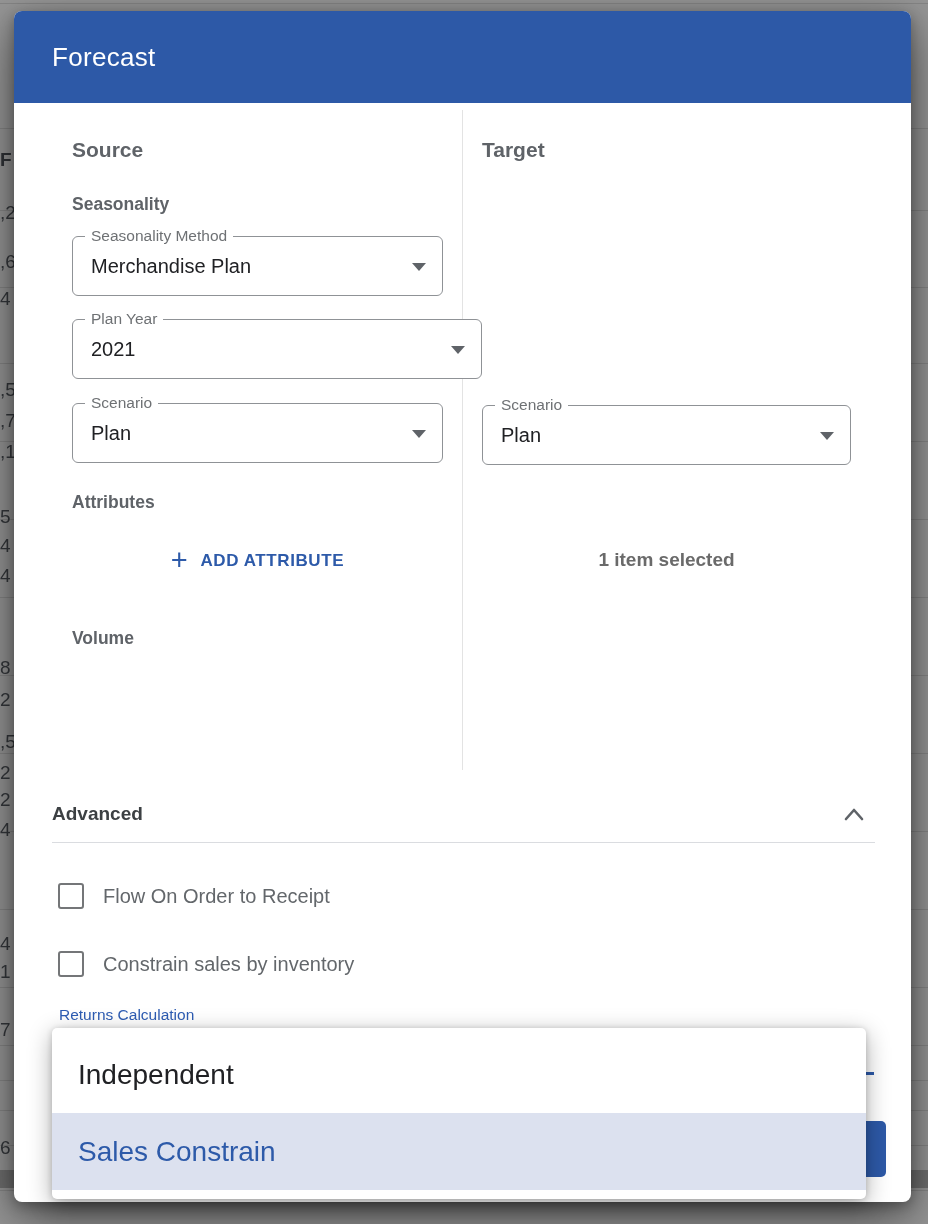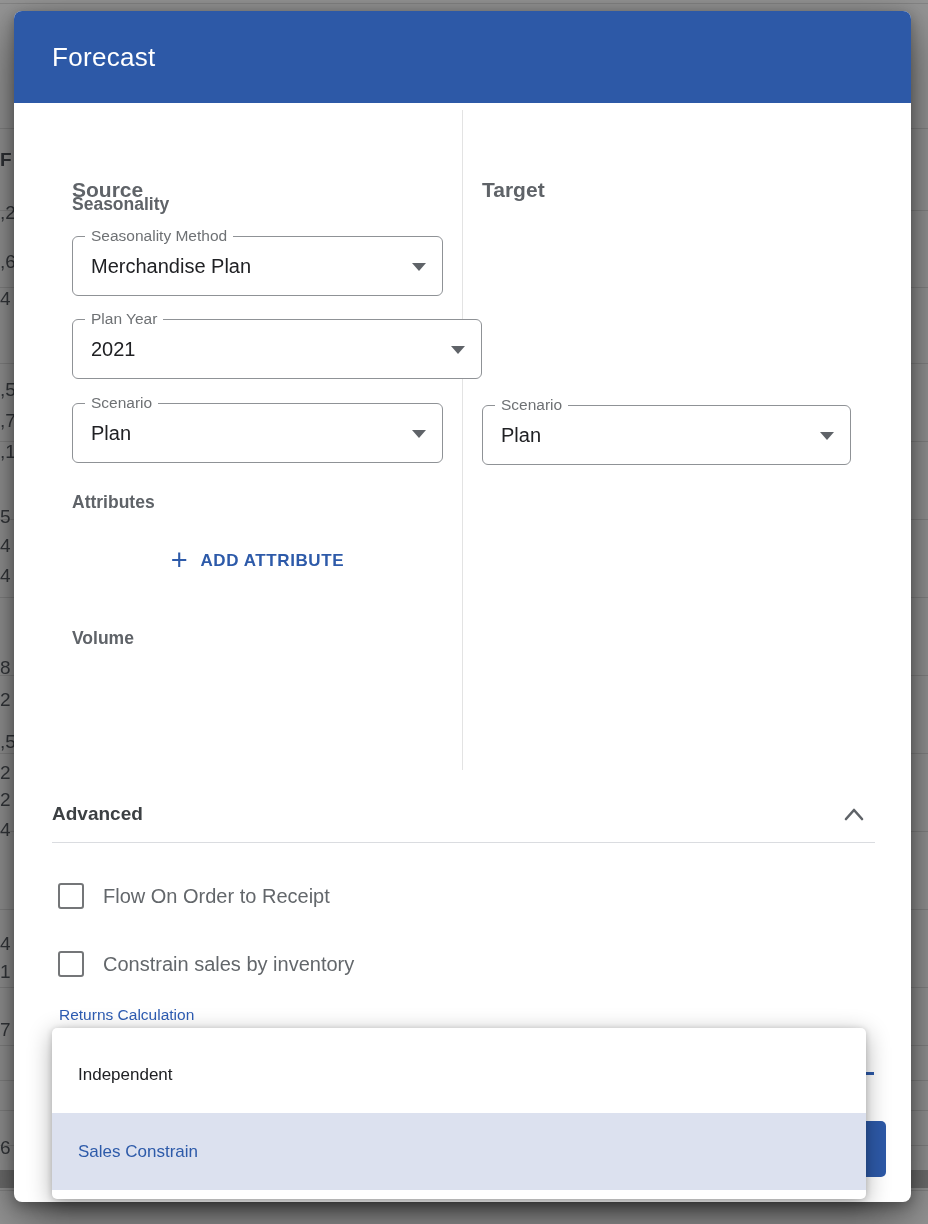--- a/index.html
+++ b/index.html
@@ -19,21 +19,21 @@
   .bg-fragment.bold{font-weight:700;color:#2f3236;}
 
   
   .modal{position:absolute;left:14px;top:11px;width:897px;height:1191px;
     background:#ffffff;border-radius:8px;z-index:10;
     box-shadow:0 16px 50px rgba(0,0,0,0.50),0 4px 14px rgba(0,0,0,0.30);}
   .modal-header{position:absolute;top:0;left:0;right:0;height:92px;background:#2d59a7;
     border-radius:8px 8px 0 0;display:flex;align-items:center;padding-left:38px;box-sizing:border-box;}
   .modal-title{color:#ffffff;font-size:26px;font-weight:500;letter-spacing:0.3px;}
 
-  .col-heading{position:absolute;font-size:21px;font-weight:700;color:#5f6368;margin-top:40px;}
+  .col-heading{position:absolute;font-size:21px;font-weight:700;color:#5f6368;}
   #source-heading{left:58px;top:127px;}
   #target-heading{left:468px;top:127px;}
 
   .sub-heading{position:absolute;font-size:17.5px;font-weight:700;color:#5f6368;}
   #seasonality-heading{left:58px;top:183px;}
   #attributes-heading{left:58px;top:481px;}
   #volume-heading{left:58px;top:617px;}
 
   .v-divider{position:absolute;left:448px;top:99px;width:1px;height:660px;background:#e3e3e3;}
 
@@ -76,21 +76,21 @@
   .field-edge-fragment{position:absolute;left:846px;top:1061px;width:14px;height:3px;
     background:#2d5aa9;z-index:12;}
 
   .submit-button{position:absolute;left:700px;top:1110px;width:172px;height:56px;
     background:#2d59a7;border-radius:5px;z-index:12;cursor:pointer;border:none;}
 
   .menu{position:absolute;left:38px;top:1017px;width:814px;height:171px;background:#fff;
     border-radius:5px;box-shadow:0 6px 24px rgba(0,0,0,0.32),0 1px 6px rgba(0,0,0,0.18);
     z-index:20;padding-top:8px;box-sizing:border-box;overflow:hidden;}
   .menu-option{height:77px;display:flex;align-items:center;padding-left:26px;
-    font-size:17px;color:#202124;cursor:pointer;}
+    font-size:28px;color:#202124;cursor:pointer;}
   .menu-option.highlighted{background:#dce1ef;color:#2d5aa9;}
 </style>
 </head>
 <body>
 
 <div id="bg-layer">
   <div class="bg-dark-band"></div>
 <div class="bg-line" style="top: 3px;"></div>
     <div class="bg-line" style="top: 128px;"></div>
     <div class="bg-line" style="top: 210px;"></div>
@@ -172,20 +172,21 @@
   <div class="sub-heading" id="volume-heading">Volume</div>
 
 
 
   <div class="field" id="field-scenario-tgt">
     <span class="flabel">Scenario</span>
     <span class="fvalue">Plan</span>
     <span class="arrow"></span>
   </div>
 
+  <div class="selection-status">1 item selected</div>
 
   <div class="advanced-heading">Advanced</div>
   <div class="chevron-btn">
     <svg width="28" height="28" viewBox="0 0 28 28">
       <polyline points="6,18 14,9 22,18" fill="none" stroke="#5f6368" stroke-width="2.6" stroke-linecap="round" stroke-linejoin="round"></polyline>
     </svg>
   </div>
   <div class="h-divider"></div>
 
   <div class="check-row" id="check-row-0">

